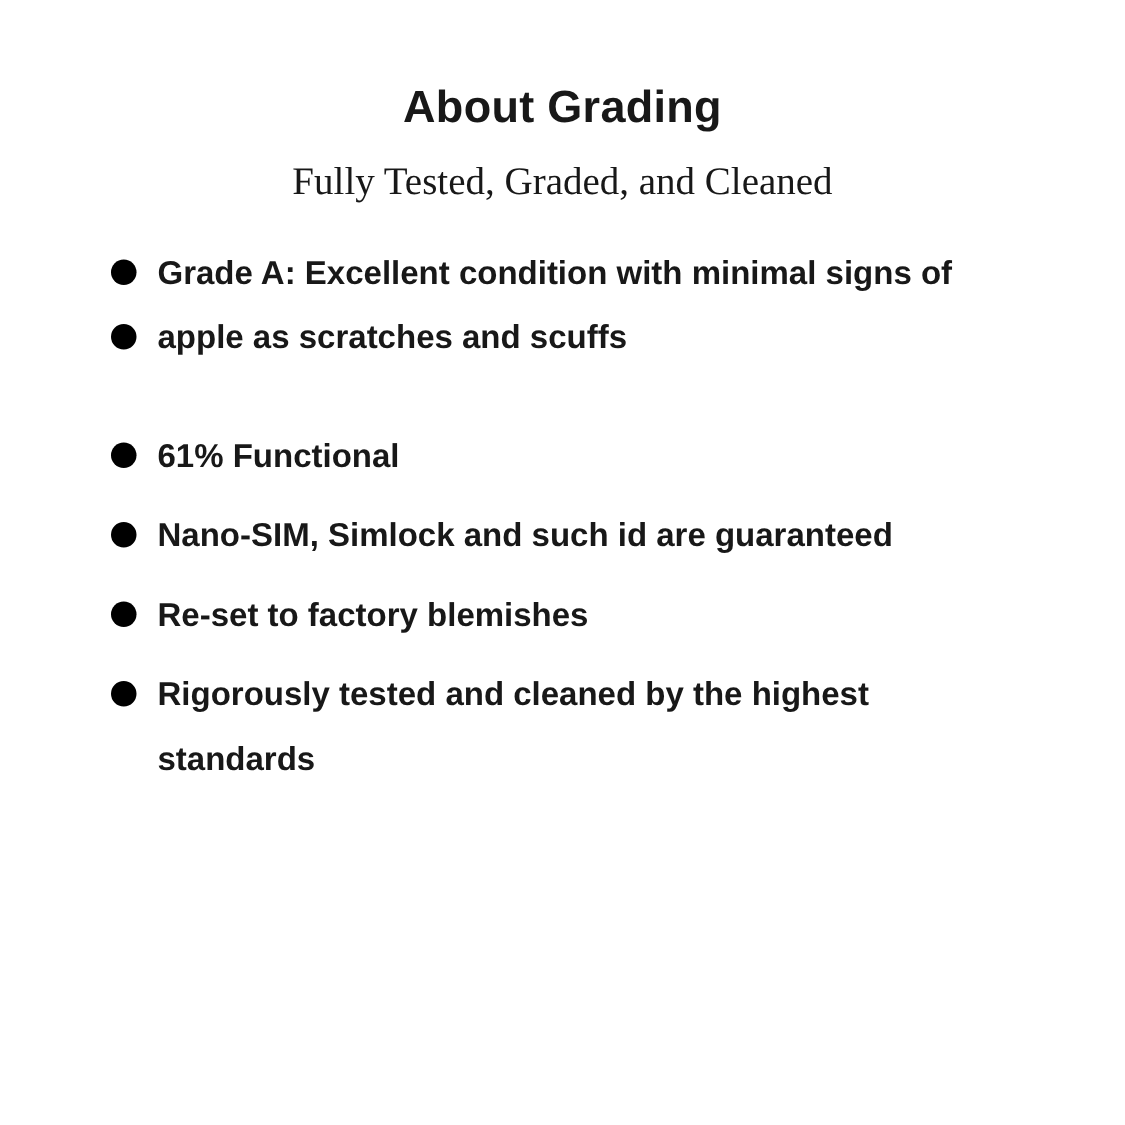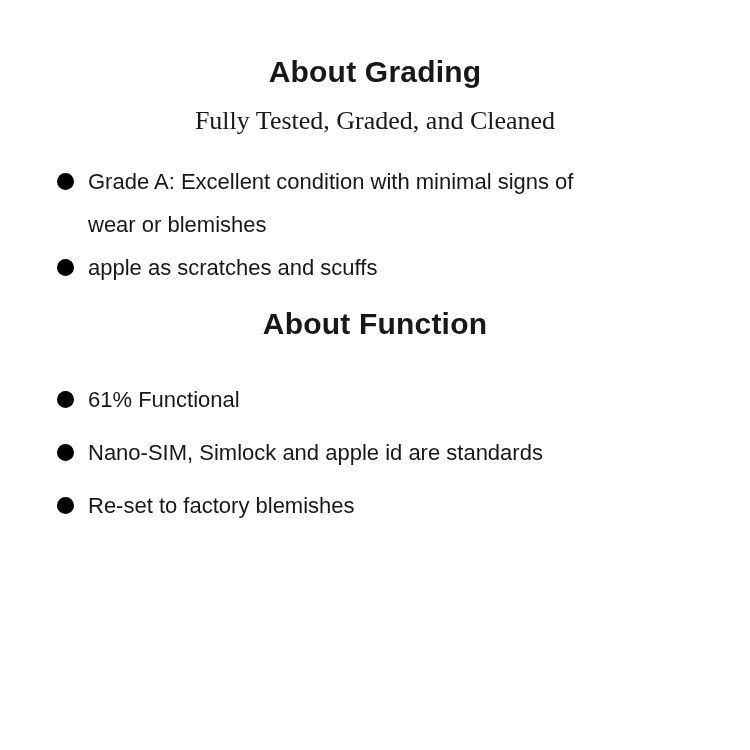--- a/index.html
+++ b/index.html
@@ -26,24 +26,25 @@
   .subtitle {
     font-size: 26px;
     font-weight: 400;
     line-height: 31px;
     text-align: center;
     margin: 15px 0 0 0;
     font-family: Liberation Serif, serif;
   }
   ul.blist {
     list-style: none;
-    margin: 0;
+    margin: 17px;
     padding: 0 100px 0 57px;
     font-size: 22px;
     line-height: 43px;
+    font-weight: bold;
   }
   #grading-list { margin-top: 24px; }
   #function-list { margin-top: 36px; }
   ul.blist li {
     position: relative;
     padding-left: 31px;
   }
   #function-list li { margin-bottom: 10px; }
   #function-list li:last-child { margin-bottom: 0; }
   .dot {
@@ -63,38 +64,41 @@
 <div class="page">
 
   <h1 class="h-title" id="grading-title">About Grading</h1>
 
   <p class="subtitle">Fully Tested, Graded, and Cleaned</p>
 
   <ul class="blist" id="grading-list">
     <li>
       <span class="dot"></span>
       <div class="line">Grade A: Excellent condition with minimal signs of</div>
-      <div class="line">wear or blemishes</div>
     </li>
     <li>
       <span class="dot"></span>
       <div class="line">apple as scratches and scuffs</div>
     </li>
   </ul>
 
-  <h2 class="h-title" id="function-title">About Function</h2>
 
   <ul class="blist" id="function-list">
     <li>
       <span class="dot"></span>
       <div class="line">61% Functional</div>
     </li>
     <li>
       <span class="dot"></span>
-      <div class="line">Nano-SIM, Simlock and apple id are standards</div>
+      <div class="line">Nano-SIM, Simlock and such id are guaranteed</div>
     </li>
     <li>
       <span class="dot"></span>
       <div class="line">Re-set to factory blemishes</div>
+    </li>
+    <li>
+      <span class="dot"></span>
+      <div class="line">Rigorously tested and cleaned by the highest</div>
+      <div class="line">standards</div>
     </li>
   </ul>
 
 </div>
 
 </body></html>

